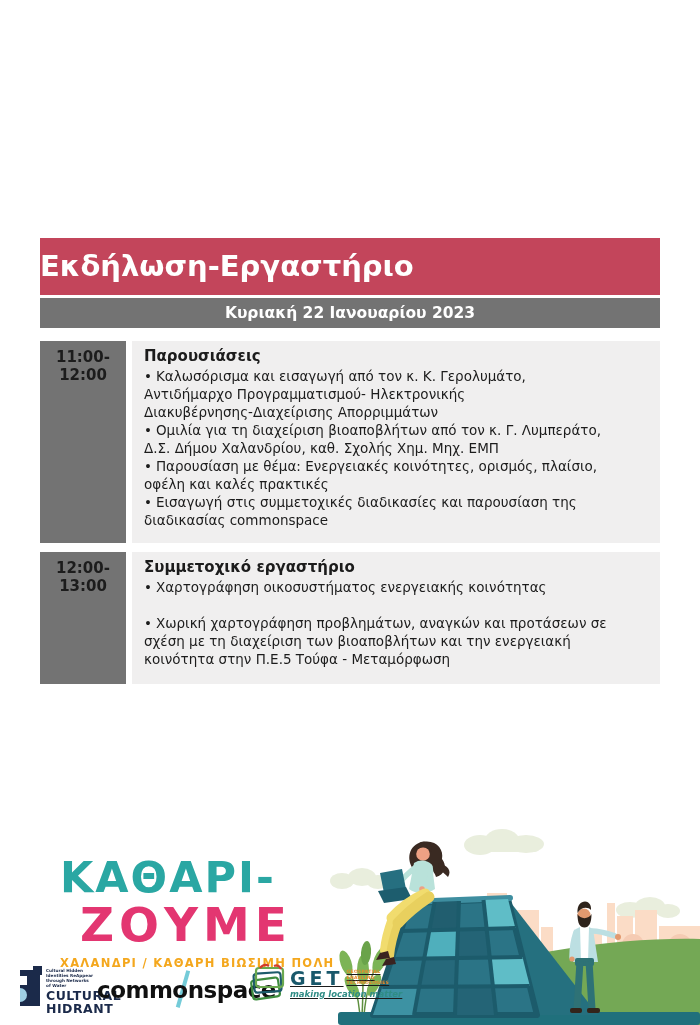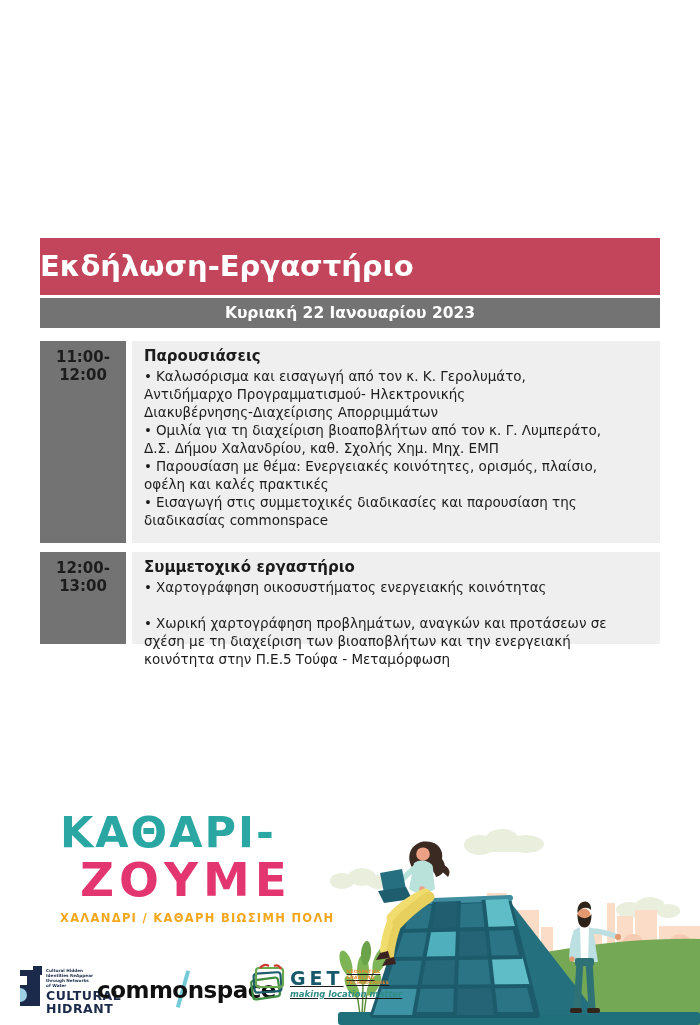--- a/index.html
+++ b/index.html
@@ -29,24 +29,24 @@
   .srow .time{position:absolute;left:0;top:0;width:86px;height:100%;background:#737373;
     text-align:center;font-weight:bold;font-size:15px;padding-top:7px;box-sizing:border-box;}
   .srow .content{position:absolute;left:92px;top:0;width:528px;height:100%;background:#F0EFEF;
     box-sizing:border-box;padding:6px 10px 0 12px;}
   .row-title{font-weight:bold;font-size:15px;line-height:19px;margin:0 0 1px 0;}
   .bullet{margin:0;font-size:13.5px;line-height:18px;}
   .bullet .dot{margin-right:4px;}
   .bullet .txt{white-space:pre-line;}
   .bullet.gap{margin-top:18px;}
   #row1{top:341px;height:202px;}
-  #row2{top:552px;height:92px;}
-
-  
-  .campaign{position:absolute;left:60px;top:809px;}
+  #row2{top:552px;height:132px;}
+
+  
+  .campaign{position:absolute;left:60px;top:854px;}
   .word{font-weight:bold;}
   .word-top{color:#2AA7A3;font-size:43px;line-height:46px;letter-spacing:2px;}
   .word-bottom{color:#E33671;font-size:47px;line-height:50px;letter-spacing:5px;margin-left:20px;}
   .campaign-tag{color:#F4A71D;font-size:11.5px;font-weight:bold;letter-spacing:1.3px;margin-top:6px;}
 
   
   .ch-logo{position:absolute;left:20px;top:966px;display:flex;gap:4px;align-items:flex-start;color:#1B2A4A;}
   .ch-small{font-size:4.2px;line-height:5px;font-weight:bold;margin-top:2px;}
   .ch-name{font-size:12.5px;font-weight:bold;line-height:13px;letter-spacing:.5px;
     border-bottom:3px solid #14532d;padding-bottom:10px;margin-top:1px;display:inline-block;}

